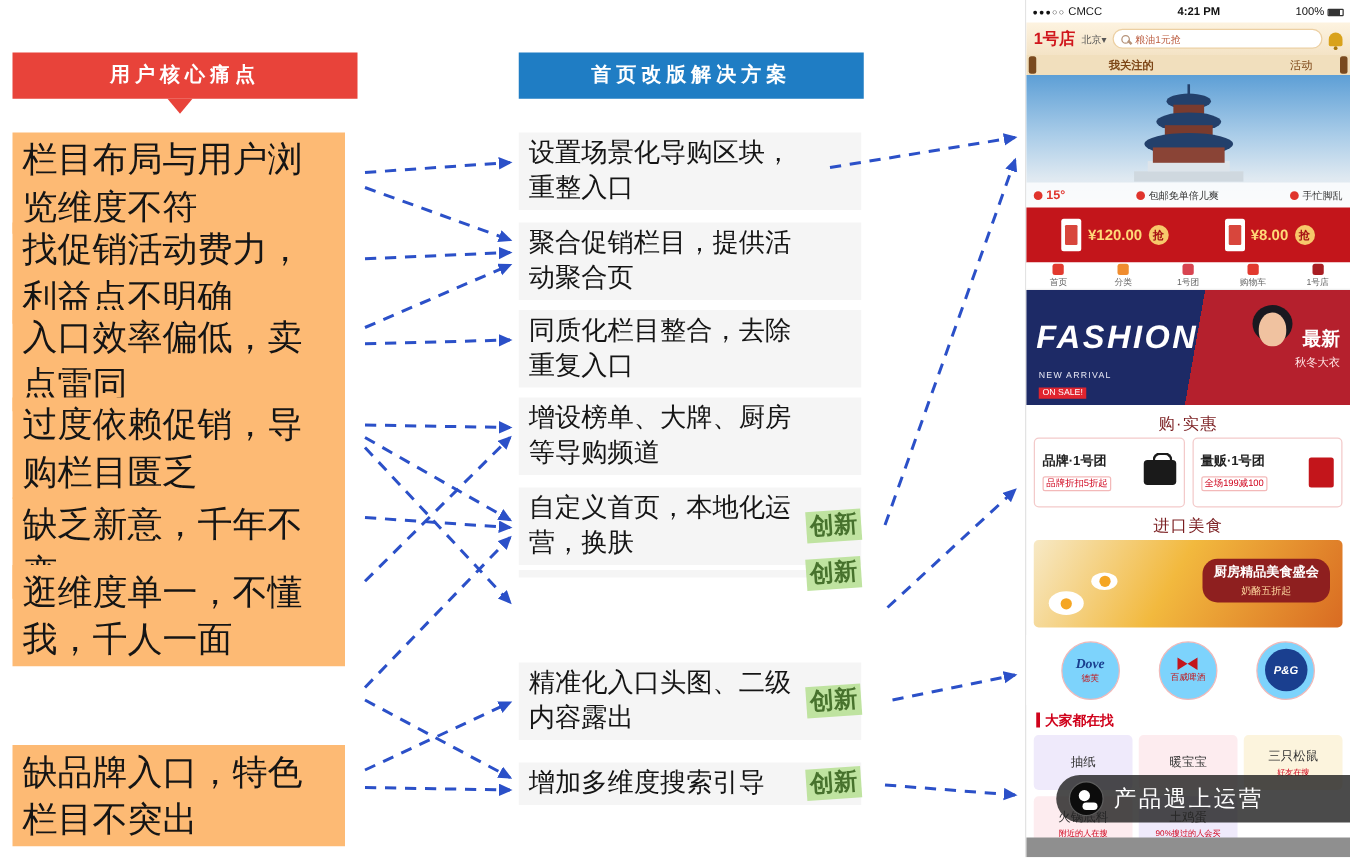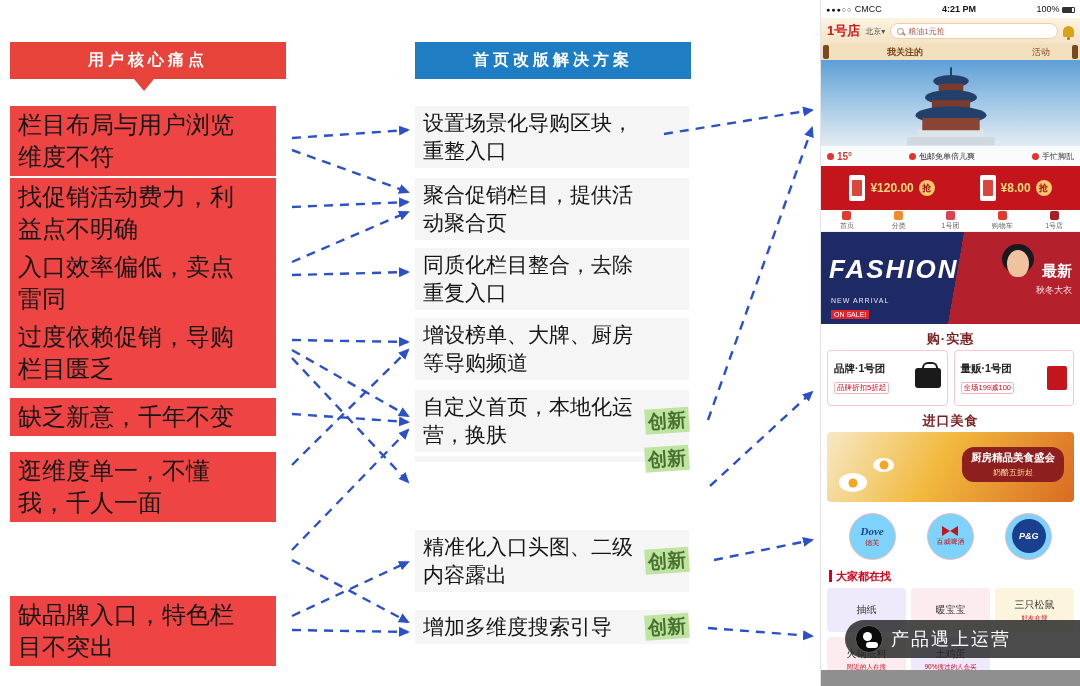--- a/index.html
+++ b/index.html
@@ -9,22 +9,22 @@
 
   
   .col-header { position:absolute; height:37px; display:flex; align-items:center; justify-content:center;
     color:#fff; font-size:16px; font-weight:bold; letter-spacing:4px; }
   .left-header { left:10px; top:42px; width:276px; background:var(--pain_red,#e8433a); }
   .mid-header  { left:415px; top:42px; width:276px; background:var(--solution_blue,#1f7dc4); }
   .header-tail { position:absolute; top:79px; left:134px; width:0; height:0;
     border:10px solid transparent; border-top:12px solid var(--pain_red,#e8433a); border-bottom:none; }
 
   
-  .pain-item { position:absolute; left:10px; width:266px; background:#ef4444; color:#151515;
-    font-size:24px; line-height:1.34; padding:3px 34px 3px 8px; }
+  .pain-item { position:absolute; left:10px; width:266px; background:#fdba74; color:#151515;
+    font-size:28px; line-height:1.34; padding:3px 34px 3px 8px; }
   .sol-item  { position:absolute; left:415px; width:274px; background:#f5f5f5; color:#151515;
     font-size:21px; line-height:1.34; padding:3px 44px 3px 8px; }
   .badge { position:absolute; right:0px; top:50%; transform:translateY(-50%) rotate(-4deg);
     background:var(--badge_bg,#bfe3a0); color:var(--badge_text,#47722d);
     font-size:19px; font-weight:bold; padding:0 3px; white-space:nowrap; }
   .badge:empty { display:none; }
 
   
   svg.arrows { position:absolute; left:0; top:0; z-index:3; pointer-events:none; }
   .arrow { stroke:var(--arrow_blue,#2b50c8); stroke-width:2.4; fill:none; stroke-dasharray:9 7; }
@@ -88,21 +88,21 @@
   .f-title { position:absolute; left:8px; top:22px; color:#fff; font-size:26px; font-weight:bold;
     font-style:italic; letter-spacing:2px; }
   .f-sub { position:absolute; left:10px; bottom:20px; color:#e8e8f5; font-size:7px; letter-spacing:1px; }
   .f-tag { position:absolute; left:10px; bottom:5px; color:#fff; background:#e0242e; font-size:7px; padding:1px 3px; }
   .f-head { position:absolute; right:8px; top:30px; color:#fff; font-size:15px; font-weight:bold; }
   .f-subhead { position:absolute; right:8px; top:52px; color:#ffe3e3; font-size:9px; }
   .f-model { position:absolute; right:46px; top:12px; width:32px; height:46px; }
   .f-hair { position:absolute; left:0; top:0; width:32px; height:30px; border-radius:50%; background:#191920; }
   .f-face { position:absolute; left:5px; top:6px; width:22px; height:27px; border-radius:50% 50% 45% 45%; background:#f0c2a0; }
 
-  .p-sec { position:absolute; left:0; right:0; text-align:center; font-weight:bold; color:#7a1d20; font-size:13px; letter-spacing:1px; }
+  .p-sec { position:absolute; left:0; right:0; text-align:center; font-weight:normal; color:#7a1d20; font-size:13px; letter-spacing:1px; }
   .sec-deal { top:330px; } .sec-food { top:412px; }
 
   .p-cards { top:350px; height:56px; display:flex; gap:6px; padding:0 6px; }
   .pcard { flex:1; background:#fff; border:1px solid #f3caca; border-radius:4px; padding:6px;
     display:flex; align-items:center; justify-content:space-between; }
   .pcard-title { font-size:10.5px; font-weight:bold; color:#222; display:block; white-space:nowrap; }
   .pcard-sub { font-size:7.5px; color:#d0021b; border:1px solid #f3b9b9; border-radius:2px; padding:0 2px;
     display:inline-block; margin-top:3px; white-space:nowrap; }
   .img-bag { width:26px; height:20px; background:#1a1a1a; border-radius:3px; position:relative; flex:0 0 auto; }
   .img-bag::before { content:""; position:absolute; left:7px; top:-6px; width:12px; height:8px;

